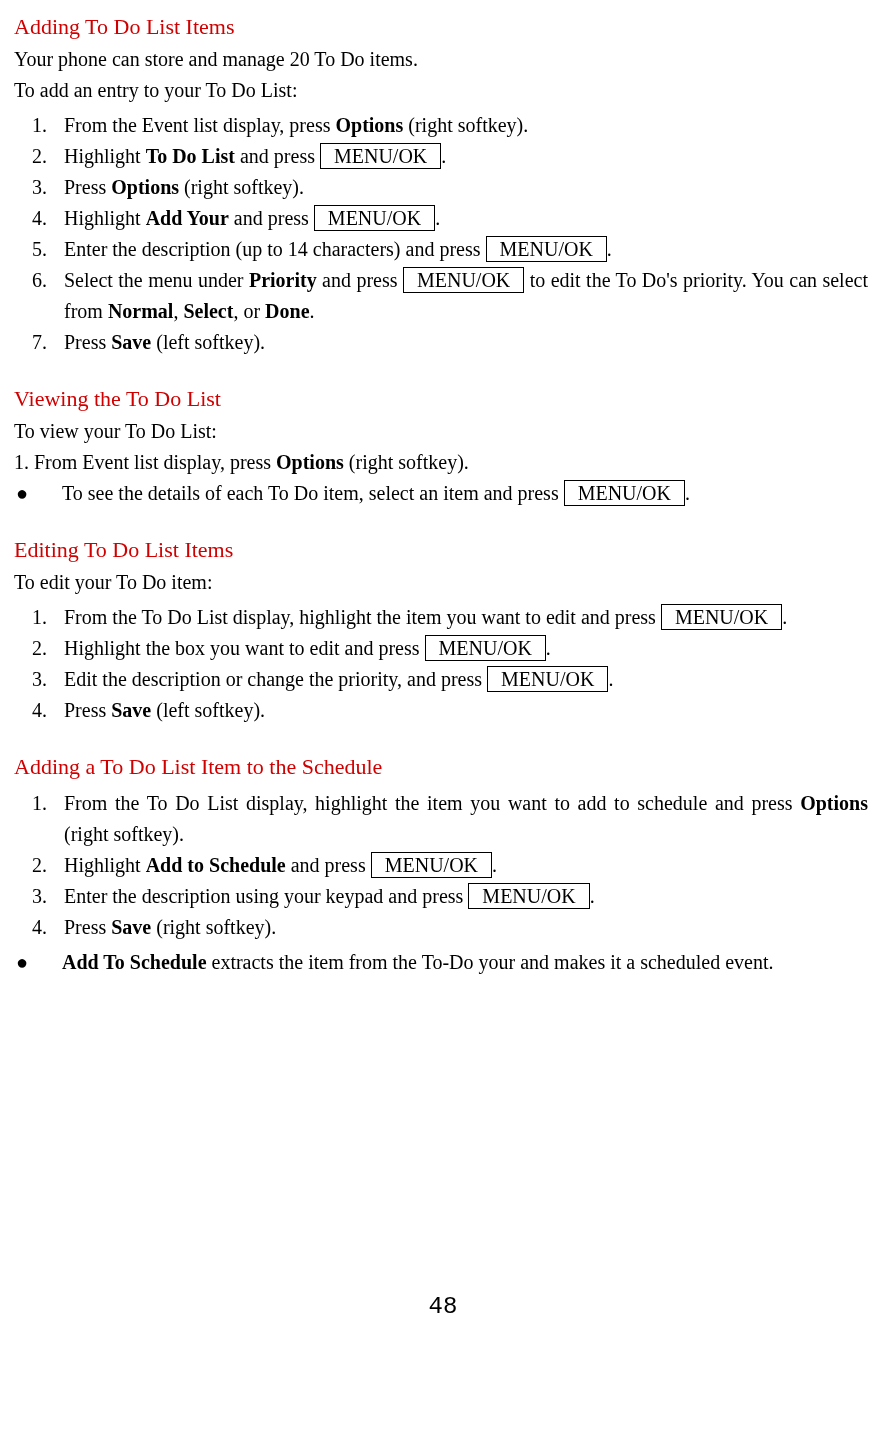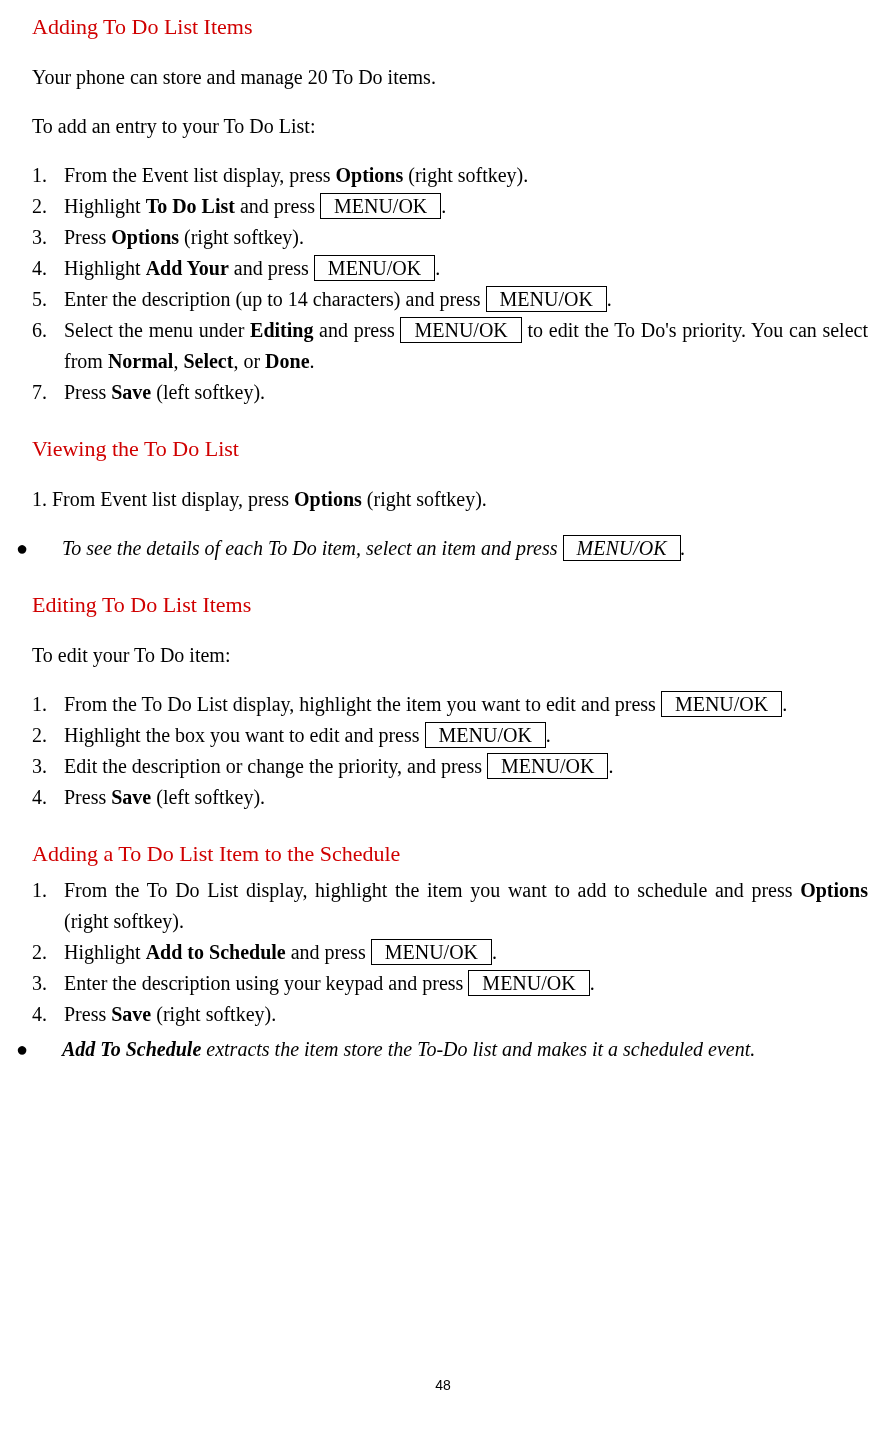--- a/index.html
+++ b/index.html
@@ -12,21 +12,21 @@
       color: #000;
       box-sizing: border-box;
     }
     .heading {
       color: #d00000;
       font-size: 22px;
       margin-top: 0.3em;
       margin-bottom: 0;
     }
     .heading.first { margin-top: 0; }
-    p { margin: 18px; }
+    p { margin: 0; }
     ol {
       margin: 4px;
       padding-left: 1.7em;
     }
     ol li {
       padding-left: 0.6em;
       text-align: justify;
     }
     .bullet-row {
       display: flex;
@@ -34,55 +34,55 @@
     }
     .bullet-dot {
       width: 2.3em;
       flex-shrink: 0;
       text-align: left;
       padding-left: 0.1em;
     }
     .bullet-text {
       flex: 1;
       text-align: justify;
-      font-style: italic;
     }
     .bold { font-weight: bold; }
     .boxed {
       border: 1px solid #000;
       padding: 0 13px;
       display: inline-block;
       line-height: 1.2;
     }
     .secblock { margin-top: 1.2em; }
     .pagenum {
       text-align: center;
-      font-family: Liberation Sans, sans-serif;
-      font-size: 14px;
+      font-family: Liberation Mono, monospace;
+      font-size: 24px;
       margin-top: 310px;
     }
   </style>
 </head>
 <body>
 
 <p class="heading first">Adding To Do List Items</p>
 <p>Your phone can store and manage 20 To Do items.</p>
 <p>To add an entry to your To Do List:</p>
 <ol>
   <li><span>From the Event list display, press </span><span class="bold">Options</span><span> (right softkey).</span></li>
   <li><span>Highlight </span><span class="bold">To Do List</span><span> and press </span><span class="boxed">MENU/OK</span><span>.</span></li>
   <li><span>Press </span><span class="bold">Options</span><span> (right softkey).</span></li>
   <li><span>Highlight </span><span class="bold">Add Your</span><span> and press </span><span class="boxed">MENU/OK</span><span>.</span></li>
   <li><span>Enter the description (up to 14 characters) and press </span><span class="boxed">MENU/OK</span><span>.</span></li>
-  <li><span>Select the menu under </span><span class="bold">Editing</span><span> and press </span><span class="boxed">MENU/OK</span><span> to edit the To Do's priority. You can select from </span><span class="bold">Normal</span><span>, </span><span class="bold">Select</span><span>, or </span><span class="bold">Done</span><span>.</span></li>
+  <li><span>Select the menu under </span><span class="bold">Priority</span><span> and press </span><span class="boxed">MENU/OK</span><span> to edit the To Do's priority. You can select from </span><span class="bold">Normal</span><span>, </span><span class="bold">Select</span><span>, or </span><span class="bold">Done</span><span>.</span></li>
   <li><span>Press </span><span class="bold">Save</span><span> (left softkey).</span></li>
 </ol>
 
 <div class="secblock">
 <p class="heading">Viewing the To Do List</p>
+<p>To view your To Do List:</p>
 <p><span>1. From Event list display, press </span><span class="bold">Options</span><span> (right softkey).</span></p>
 <div class="bullet-row">
   <div class="bullet-dot">●</div>
   <div class="bullet-text"><span>To see the details of each To Do item, select an item and press </span><span class="boxed">MENU/OK</span><span>.</span></div>
 </div>
 </div>
 
 <div class="secblock">
 <p class="heading">Editing To Do List Items</p>
 <p>To edit your To Do item:</p>
@@ -97,17 +97,17 @@
 <div class="secblock">
 <p class="heading">Adding a To Do List Item to the Schedule</p>
 <ol>
   <li><span>From the To Do List display, highlight the item you want to add to schedule and press </span><span class="bold">Options</span><span> (right softkey).</span></li>
   <li><span>Highlight </span><span class="bold">Add to Schedule</span><span> and press </span><span class="boxed">MENU/OK</span><span>.</span></li>
   <li><span>Enter the description using your keypad and press </span><span class="boxed">MENU/OK</span><span>.</span></li>
   <li><span>Press </span><span class="bold">Save</span><span> (right softkey).</span></li>
 </ol>
 <div class="bullet-row">
   <div class="bullet-dot">●</div>
-  <div class="bullet-text"><span class="bold">Add To Schedule</span><span> extracts the item store the To-Do list and makes it a scheduled event.</span></div>
+  <div class="bullet-text"><span class="bold">Add To Schedule</span><span> extracts the item from the To-Do your and makes it a scheduled event.</span></div>
 </div>
 </div>
 
 <div class="pagenum">48</div>
 
 </body></html>

